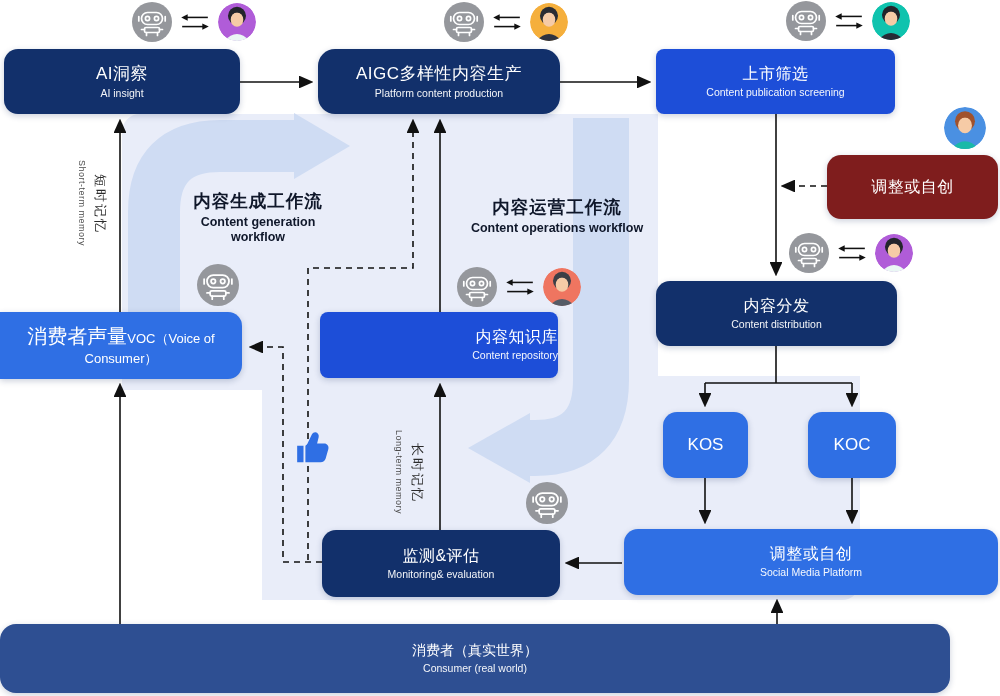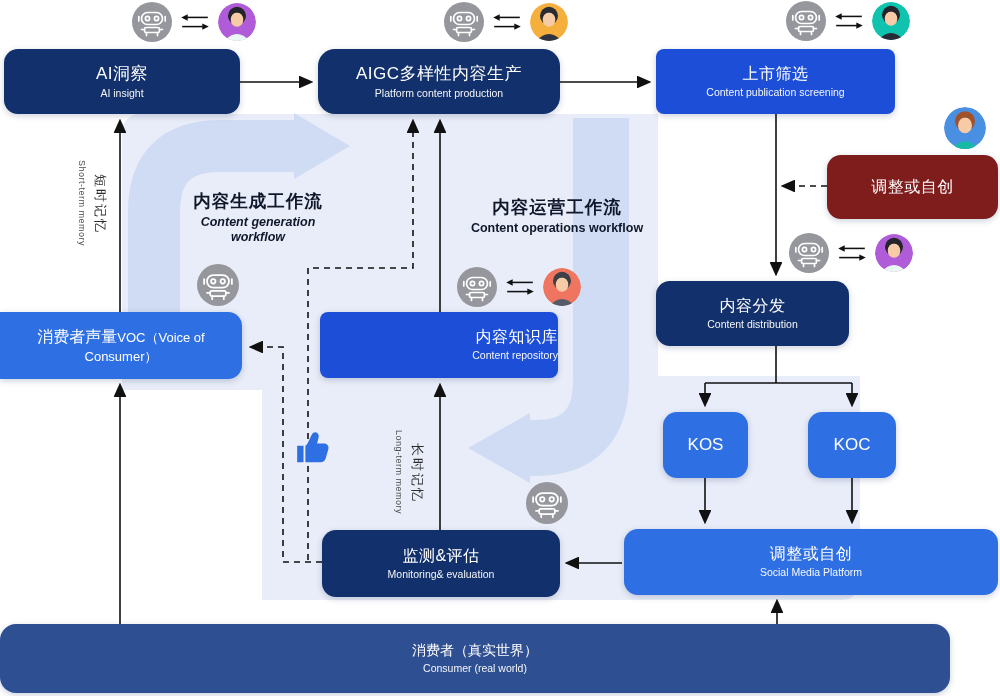--- a/index.html
+++ b/index.html
@@ -91,21 +91,21 @@
 
   <svg class="layer" width="1000" height="696">
     <path d="M154,334 V212 Q154,146 220,146 H294" stroke="#CFDCF3" stroke-width="52" fill="none"></path>
     <polygon points="294,113 294,179 350,146" fill="#CFDCF3"></polygon>
     <path d="M601,118 V380 Q601,448 535,448 H528" stroke="#CFDCF3" stroke-width="56" fill="none"></path>
     <polygon points="530,413 530,483 468,448" fill="#CFDCF3"></polygon>
   </svg>
 
   <div class="wf-title" style="left:158px;top:189px;width:200px;">
     <div class="zh">内容生成工作流</div>
-    <div class="en" style="width:150px;font-style:italic;">Content generation workflow</div>
+    <div class="en" style="width:150px;">Content generation workflow</div>
   </div>
   <div class="wf-title" style="left:427px;top:195px;width:260px;">
     <div class="zh">内容运营工作流</div>
     <div class="en">Content operations workflow</div>
   </div>
 
   <div class="vlabel zh" style="left:68px;top:195px;width:64px;">短时记忆</div>
   <div class="vlabel en" style="left:34px;top:198px;width:96px;">Short-term memory</div>
   <div class="vlabel zh" style="left:385px;top:464px;width:64px;">长时记忆</div>
   <div class="vlabel en" style="left:351px;top:467px;width:96px;">Long-term memory</div>
@@ -118,27 +118,27 @@
     <div class="zh">AIGC多样性内容生产</div>
     <div class="en">Platform content production</div>
   </div>
   <div class="node peri small-zh" style="left:656px;top:49px;width:239px;height:65px;">
     <div class="zh">上市筛选</div>
     <div class="en">Content publication screening</div>
   </div>
   <div class="node tealbox small-zh" style="left:827px;top:155px;width:171px;height:64px;">
     <div class="zh">调整或自创</div>
   </div>
-  <div class="node navy small-zh" style="left:656px;top:281px;width:193px;height:65px;">
+  <div class="node navy small-zh" style="left:656px;top:281px;width:241px;height:65px;">
     <div class="zh">内容分发</div>
     <div class="en">Content distribution</div>
   </div>
   <div class="node blue" style="left:0;top:312px;width:242px;height:67px;border-radius:0 14px 14px 0;">
     <div style="font-size:13px;line-height:1.35;padding:0 8px;">
-      <span style="font-size:16px;">消费者声量</span><span>VOC（Voice of Consumer）</span>
+      <span style="font-size:20px;">消费者声量</span><span>VOC（Voice of Consumer）</span>
     </div>
   </div>
   <div class="node peri small-zh" style="left:320px;top:312px;width:238px;height:66px;align-items:flex-end;">
     <div class="zh">内容知识库</div>
     <div class="en">Content repository</div>
   </div>
   <div class="node blue" style="left:663px;top:412px;width:85px;height:66px;">
     <div style="font-size:17px;">KOS</div>
   </div>
   <div class="node navy small-zh" style="left:322px;top:530px;width:238px;height:67px;">

